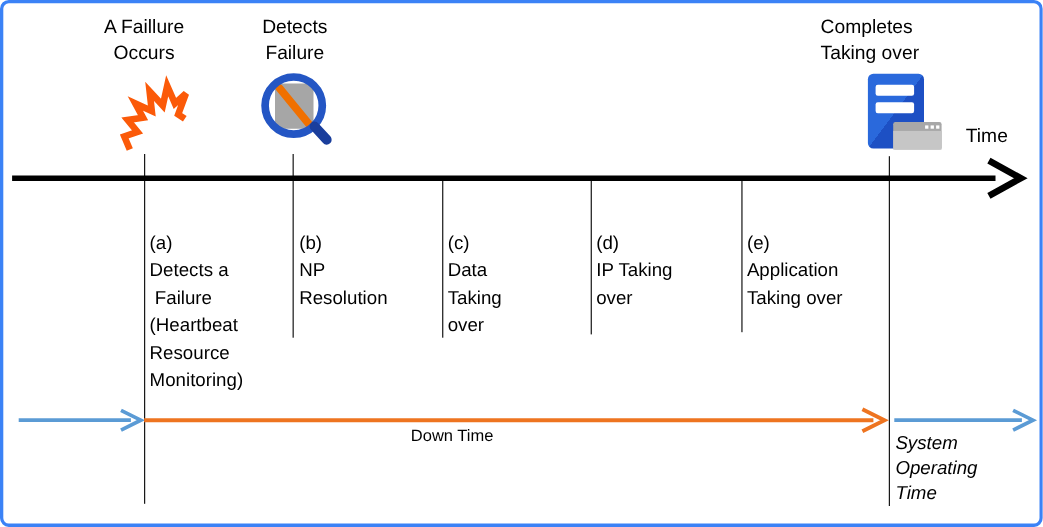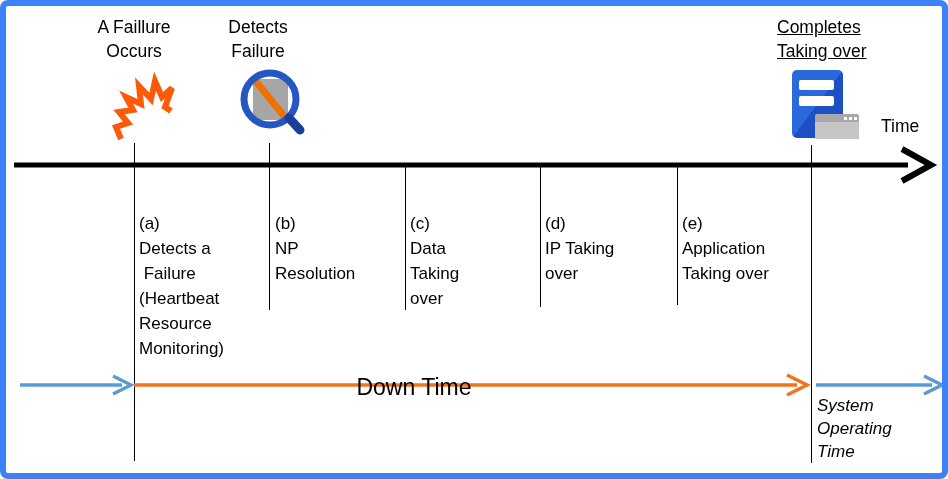--- a/index.html
+++ b/index.html
@@ -1,44 +1,44 @@
 <!DOCTYPE html>
 <html><head>
 <meta charset="utf-8">
 <style>
   html,body { margin:0; padding:0; background:#ffffff; }
   #canvas {
     position:relative;
     width:948px; height:479px;
     box-sizing:border-box;
     background:#ffffff;
-    border:6px solid #3b82f6;
+    border:3px solid #3b82f6;
     border-radius:8px;
     overflow:hidden;
     font-family:"Liberation Sans", sans-serif;
     color:#000000;
   }
   .lbl { position:absolute; white-space:pre-wrap; }
   .top-lbl { font-size:17.5px; line-height:24px; top:9px; }
   .center { text-align:center; }
   .phase-lbl { font-size:17px; line-height:25px; top:205px; }
   .tick { position:absolute; width:1.4px; background:#000000; }
   .abs { position:absolute; }
   svg { display:block; overflow:visible; }
 </style>
 </head>
 <body>
 
 <div id="canvas">
 
   <div class="lbl top-lbl center" style="left:58px; width:140px;">A Faillure
 Occurs</div>
-  <div class="lbl top-lbl center" style="left:182px; width:140px;">Detects
+  <div class="lbl top-lbl center" style="left:195px; width:140px;">Detects
 Failure</div>
-  <div class="lbl top-lbl" style="left:771px; width:130px;text-decoration:underline;">Completes
+  <div class="lbl top-lbl" style="left:743px; width:130px;">Completes
 Taking over</div>
   <div class="lbl" style="left:875px; top:110px; font-size:17.5px;">Time</div>
 
   <svg class="abs" style="left:95px; top:60px;" width="75" height="75" viewBox="0 0 75 75">
     <polyline points="20,73 15,61 27,57 18,46 32,44 25,31 40,38 38,20 50,33 54,15 61,31 71,22 64,41 70,45" fill="none" stroke="#fb5a09" stroke-width="6" stroke-linejoin="miter"></polyline>
   </svg>
 
   <svg class="abs" style="left:228px; top:58px;" width="72" height="72" viewBox="0 0 72 72">
     <rect x="19" y="15" width="35" height="41" rx="5" fill="#a6a6a6"></rect>
     <line x1="23" y1="19" x2="50" y2="52" stroke="#f07000" stroke-width="7" stroke-linecap="round"></line>
@@ -103,18 +103,18 @@
   <svg class="abs" style="left:127px; top:367px;" width="678" height="24" viewBox="0 0 678 24">
     <line x1="1" y1="12" x2="664" y2="12" stroke="#ee7420" stroke-width="3.6"></line>
     <polyline points="654,2 674,12 654,22" fill="none" stroke="#ee7420" stroke-width="3.6"></polyline>
   </svg>
 
   <svg class="abs" style="left:808px; top:367px;" width="134" height="24" viewBox="0 0 134 24">
     <line x1="2" y1="12" x2="118" y2="12" stroke="#5b9bd5" stroke-width="3.4"></line>
     <polyline points="110,3 128,12 110,21" fill="none" stroke="#5b9bd5" stroke-width="3.4"></polyline>
   </svg>
 
-  <div class="lbl center" style="left:338px; top:368px; width:140px; font-size:23px;">Down Time</div>
+  <div class="lbl center" style="left:338px; top:385px; width:140px; font-size:15px;">Down Time</div>
   <div class="lbl" style="left:811px; top:388px; width:120px; font-size:17px; line-height:23px;font-style:italic;">System
 Operating
 Time</div>
 
 </div>
 
 </body></html>

